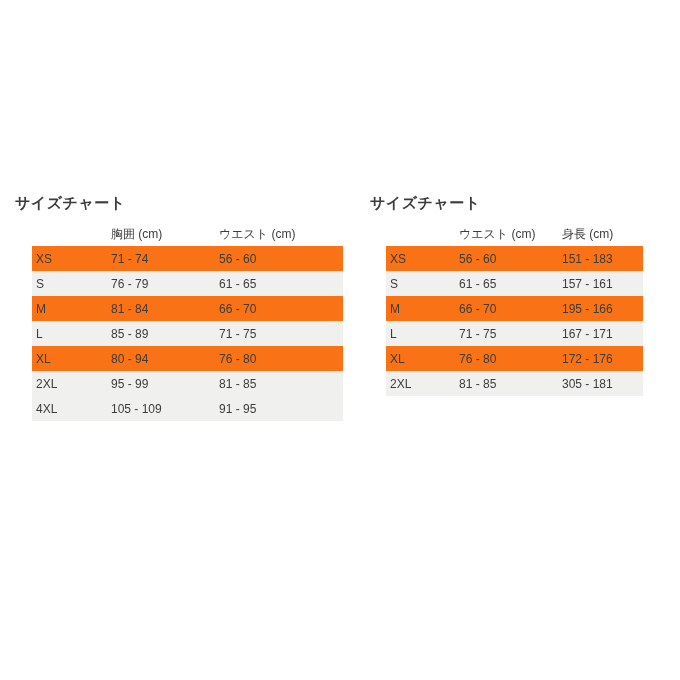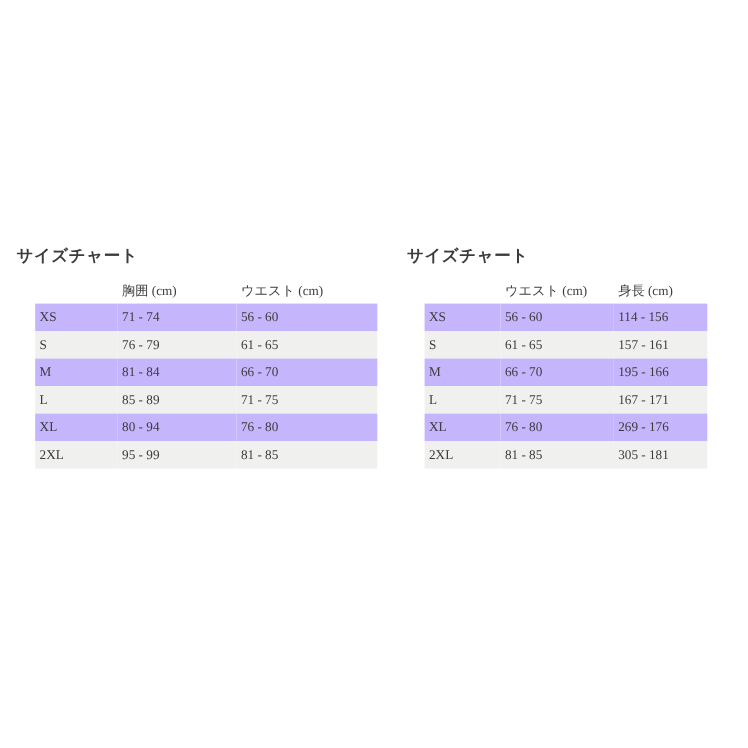--- a/index.html
+++ b/index.html
@@ -13,21 +13,21 @@
     background: var(--page-bg);
     font-family: "Liberation Sans", "DejaVu Sans", sans-serif;
     color: var(--text-color);
     overflow: hidden;
   }
   .canvas {
     position: relative;
     width: 680px; height: 680px;
     background: var(--page-bg);
   }
-  .chart-block { position: absolute; top: 224px; font-family: Liberation Serif, serif; }
+  .chart-block { position: absolute; top: 194px; }
   .chart-block.left  { left: 15px;  width: 340px; }
   .chart-block.right { left: 370px; width: 295px; }
   .chart-title {
     font-size: 15px;
     font-weight: bold;
     color: var(--text-color);
     letter-spacing: 0.5px;
     line-height: 18px;
     margin-bottom: 10px;
   }
@@ -51,21 +51,21 @@
     height: 24px;
     padding: 0 0 0 4px;
     vertical-align: middle;
     white-space: nowrap;
   }
   table.size-table td {
     height: 25px;
     padding: 0 0 0 4px;
     vertical-align: middle;
     white-space: nowrap;
-    background: #c4b5fd;
+    background: #f97316;
   }
   table.size-table tr.alt td { background: var(--alt-row-bg); }
 </style>
 </head>
 <body>
 
 <div class="canvas">
 
   <div class="chart-block left">
     <div class="chart-title">サイズチャート</div>
@@ -106,20 +106,25 @@
           <tr>
             <td>XL</td>
             <td>80 - 94</td>
             <td>76 - 80</td>
           </tr>
           <tr class="alt">
             <td>2XL</td>
             <td>95 - 99</td>
             <td>81 - 85</td>
           </tr>
+          <tr class="alt">
+            <td>4XL</td>
+            <td>105 - 109</td>
+            <td>91 - 95</td>
+          </tr>
         </tbody>
     </table>
   </div>
 
   <div class="chart-block right">
     <div class="chart-title">サイズチャート</div>
     <table class="size-table">
       <colgroup>
           <col class="c1">
           <col class="c2">
@@ -129,41 +134,41 @@
         <tr>
           <th></th>
           <th>ウエスト (cm)</th>
           <th>身長 (cm)</th>
         </tr>
       </thead>
       <tbody>
           <tr>
             <td>XS</td>
             <td>56 - 60</td>
-            <td>114 - 156</td>
+            <td>151 - 183</td>
           </tr>
           <tr class="alt">
             <td>S</td>
             <td>61 - 65</td>
             <td>157 - 161</td>
           </tr>
           <tr>
             <td>M</td>
             <td>66 - 70</td>
             <td>195 - 166</td>
           </tr>
           <tr class="alt">
             <td>L</td>
             <td>71 - 75</td>
             <td>167 - 171</td>
           </tr>
           <tr>
             <td>XL</td>
             <td>76 - 80</td>
-            <td>269 - 176</td>
+            <td>172 - 176</td>
           </tr>
           <tr class="alt">
             <td>2XL</td>
             <td>81 - 85</td>
             <td>305 - 181</td>
           </tr>
         </tbody>
     </table>
   </div>
 

